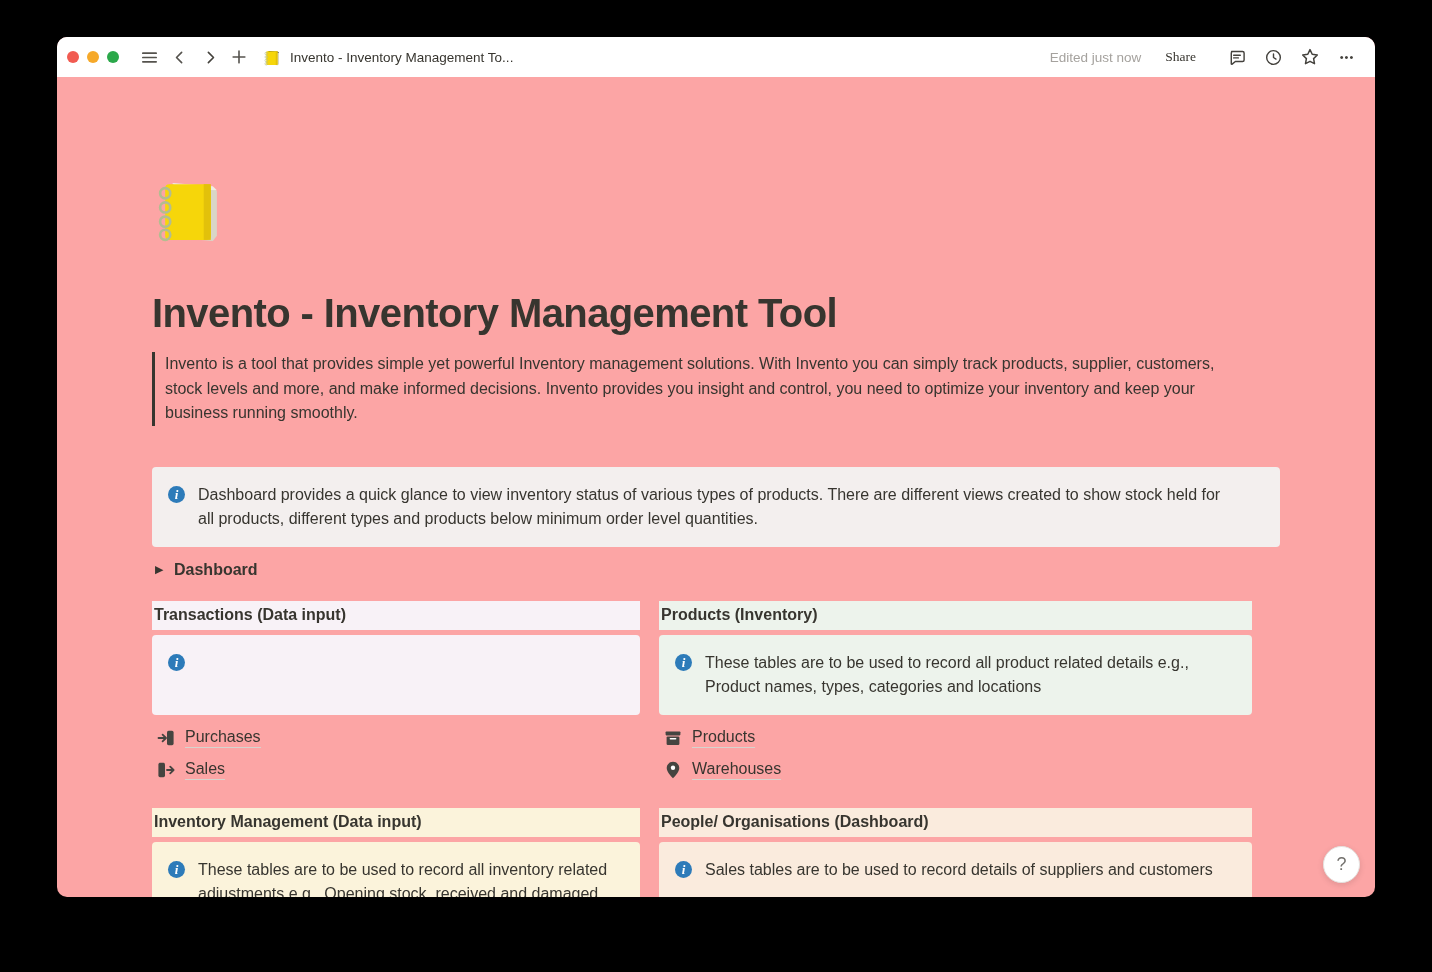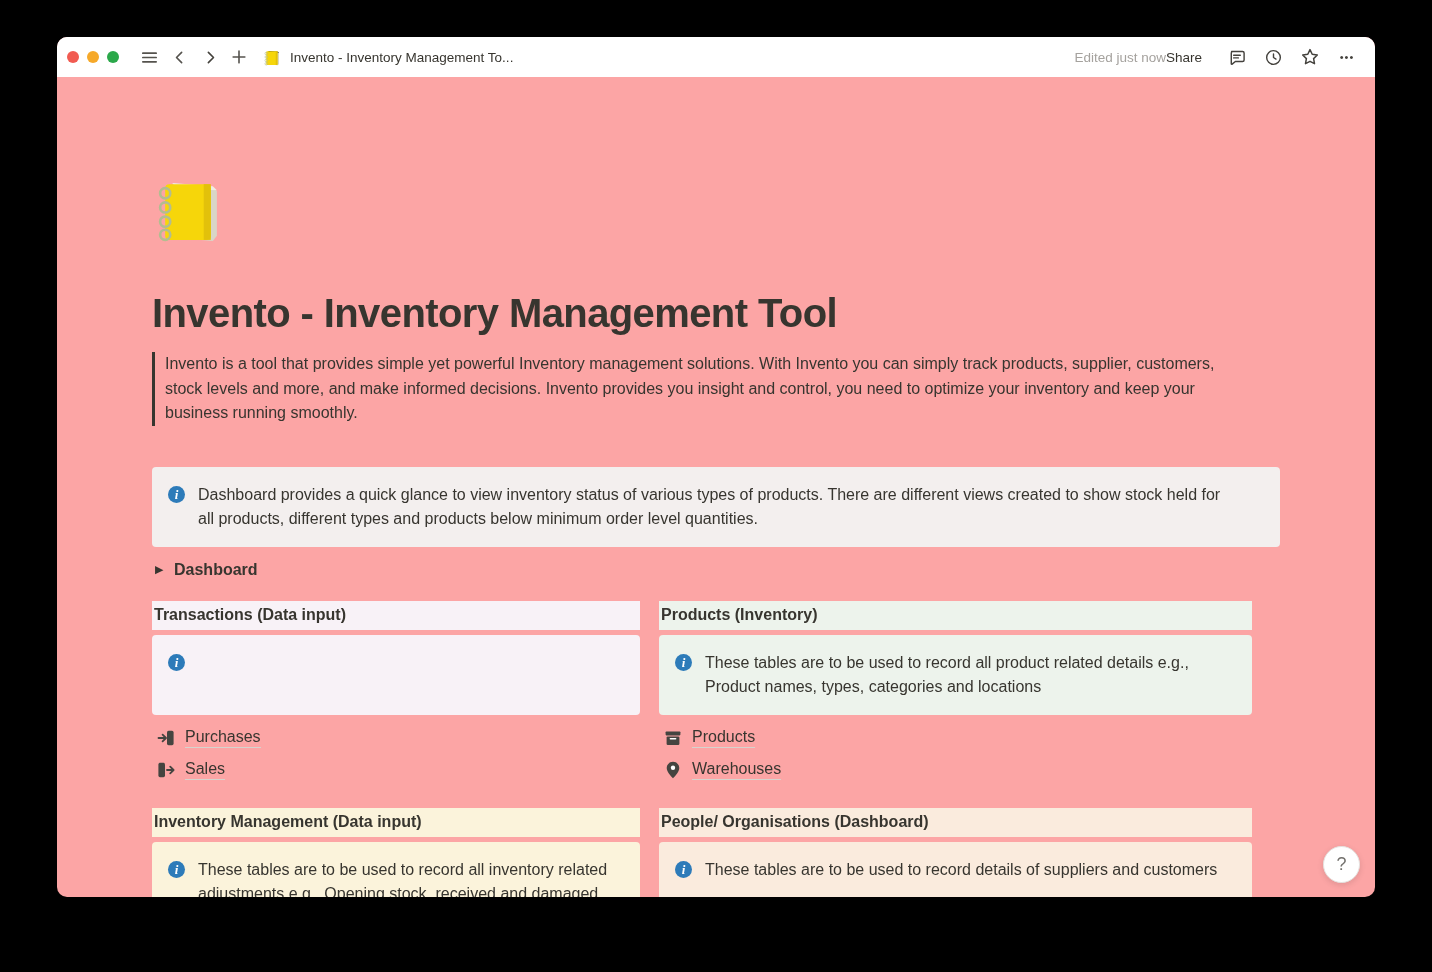--- a/index.html
+++ b/index.html
@@ -27,22 +27,22 @@
   .light { width:12px; height:12px; border-radius:50%; display:inline-block; cursor:pointer; }
   .tb-icon {
     display:inline-flex; align-items:center; justify-content:center;
     width:24px; height:24px; color:#4d4b46; cursor:pointer; flex-shrink:0;
   }
   .tb-icon svg { display:block; }
   .tb-doc-icon { width:20px; height:20px; margin-left:12px; margin-right:7px; flex-shrink:0; }
   .tb-doc-icon svg { width:18px; height:18px; display:block; margin-top:2px; }
   .tb-title { font-size:13.5px; font-weight:500; color:#37352f; white-space:nowrap; }
   .tb-spacer { flex:1; }
-  .tb-edited { font-size:13.5px; color:#a5a29e; white-space:nowrap; }
-  .tb-share { font-size:13.5px; font-weight:500; color:#37352f; margin-right:22px; cursor:pointer; }
+  .tb-edited { font-size:13.5px; color:#a5a29e; margin-right:24px; white-space:nowrap; }
+  .tb-share { font-size:13.5px; font-weight:500; color:#37352f; margin-right:28px; cursor:pointer;font-family:Liberation Serif, serif; }
   .tb-right-icons { display:flex; align-items:center; gap:13px; }
   
   .content { padding:0 95px; }
   .page-icon { margin-top:98px; width:73px; height:73px; cursor:pointer; }
   .page-icon svg { width:73px; height:73px; display:block; }
   h1.page-title {
     margin-top:44px; font-size:40px; line-height:43px;
     font-weight:700; letter-spacing:-0.6px; color:#37352f;
   }
   .quote {
@@ -280,21 +280,21 @@
 adjustments e.g., Opening stock, received and damaged goods</span>
         </div>
       </div>
 
       <div class="section">
         <div class="sec-header" style="background:#faebdd">
           <span>People/ Organisations (Dashboard)</span>
         </div>
         <div class="callout sec-callout tall" style="background:#faebdd">
           <span class="info-icon">i</span>
-          <span class="callout-text">These tables are to be used to record details of suppliers and customers</span>
+          <span class="callout-text">Sales tables are to be used to record details of suppliers and customers</span>
         </div>
       </div>
 
     </div>
   </div>
 
   <div class="help-btn">
     <span>?</span>
   </div>
 

